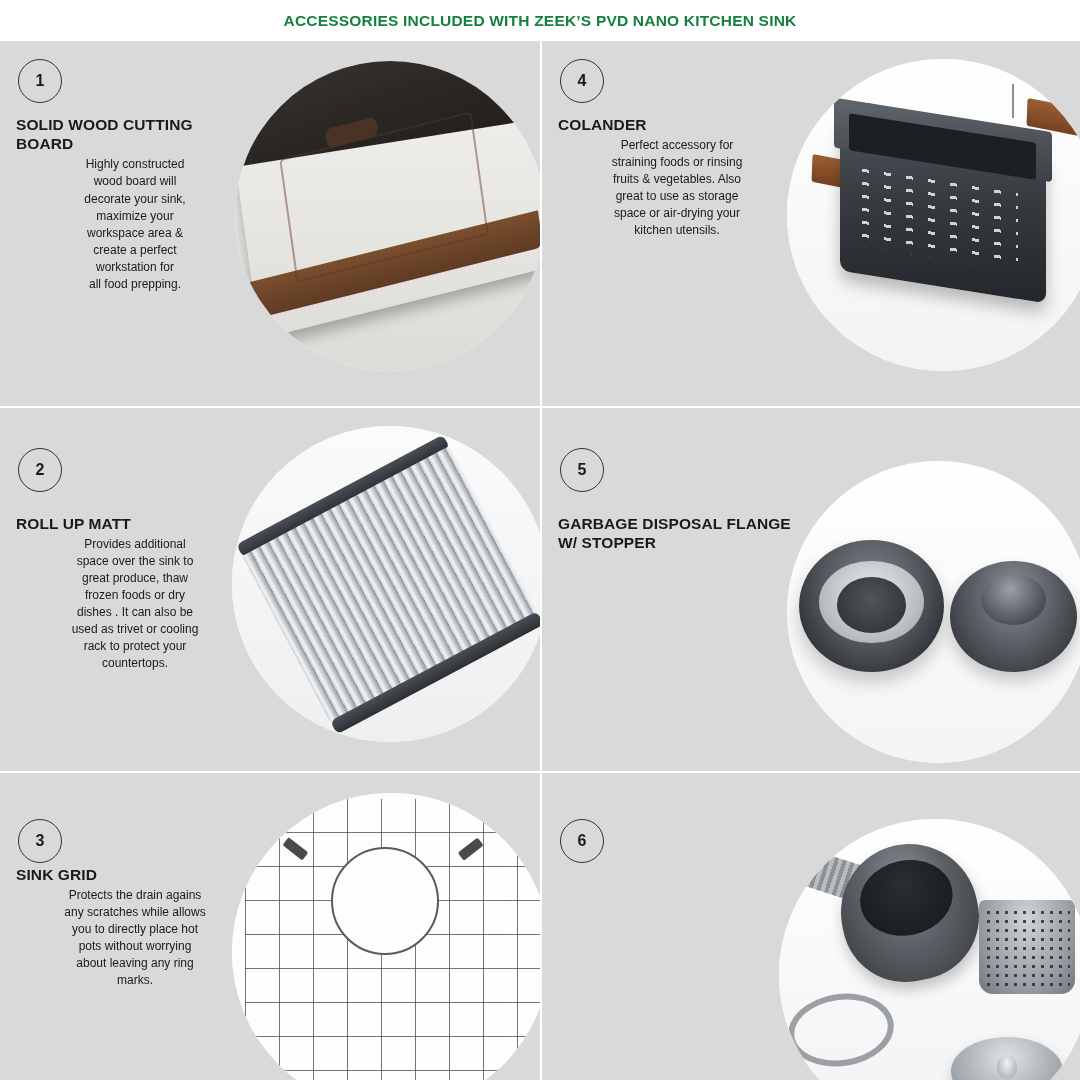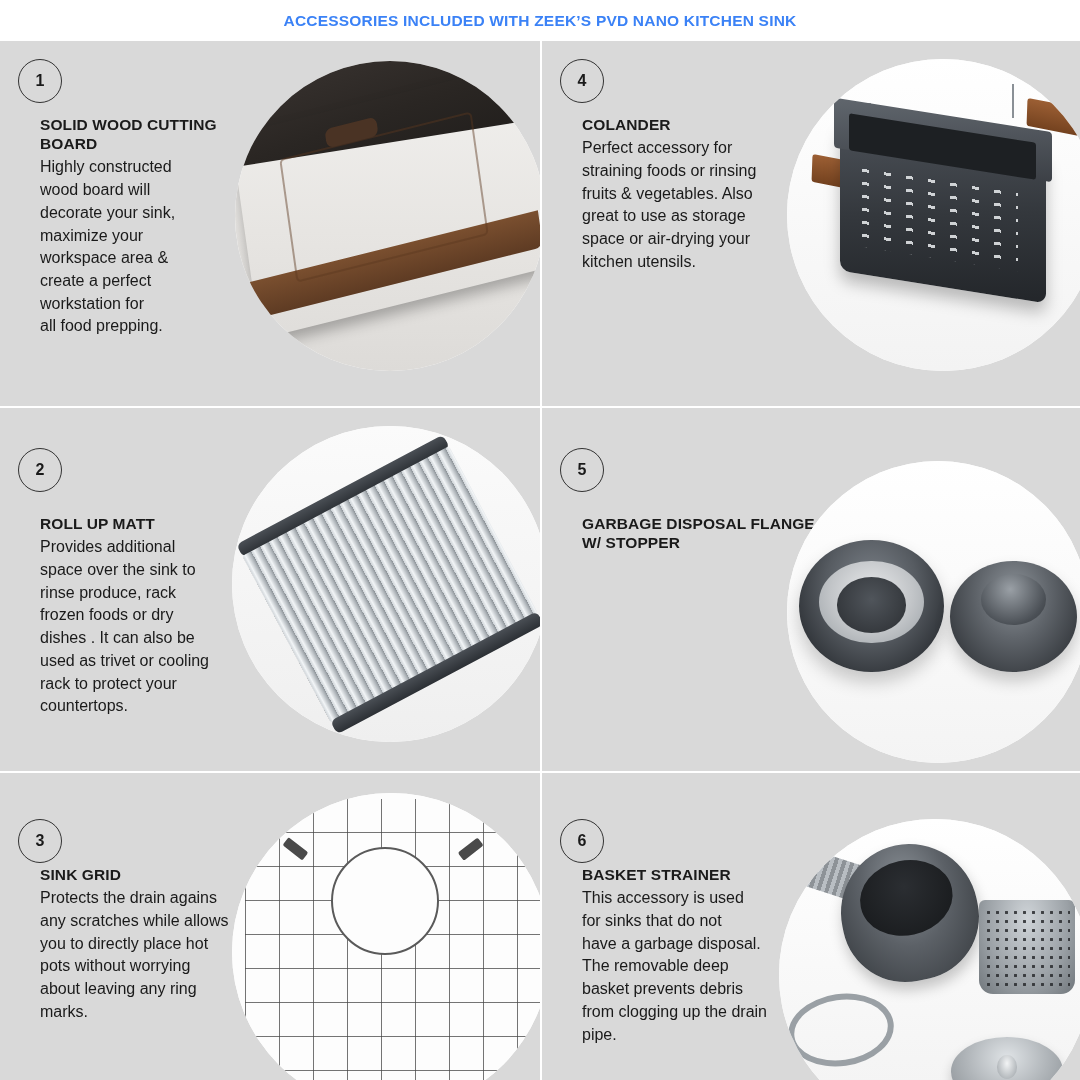--- a/index.html
+++ b/index.html
@@ -21,21 +21,21 @@
     width: 1080px; height: 41px;
     background: #ffffff;
     display: flex;
     align-items: center;
     justify-content: center;
   }
   .header-title {
     font-size: 15.5px;
     font-weight: bold;
     letter-spacing: 0.2px;
-    color: #3b82f6;
+    color: #15803d;
     text-align: left;
   }
   
   .body {
     position: absolute;
     top: 41px; left: 0;
     width: 1080px; height: 1039px;
     background: #d9d9d9;
   }
   .col-divider {
@@ -85,34 +85,34 @@
   .badge.pos-a { top: 18px; }
   .badge.pos-b { top: 42px; }
   .badge.pos-c { top: 48px; }
 
   
   .txt {
     position: absolute;
     left: 16px;
     width: 238px;
     color: #1a1a1a;
-    margin-left: 24px;
   }
   .txt h3 {
     font-size: 15.5px;
     font-weight: bold;
     line-height: 1.24;
     letter-spacing: 0.1px;
     margin-bottom: 3px;
     text-transform: uppercase;
   }
   .txt p {
-    font-size: 16px;
+    font-size: 12px;
     line-height: 1.42;
     white-space: pre-line;
+    text-align: center;
   }
   .t1 { top: 74px; }
   .t2 { top: 108px; }
   .t3 { top: 94px; }
 
   
   .photo {
     position: absolute;
     border-radius: 50%;
     overflow: hidden;
@@ -279,21 +279,21 @@
         </div>
       </div>
     </div>
 
     <div class="cell c2">
       <div class="badge pos-b">2</div>
       <div class="txt t2">
         <h3>ROLL UP MATT</h3>
         <p>Provides additional
 space over the sink to
-rinse produce, rack
+great produce, thaw
 frozen foods or dry
 dishes . It can also be
 used as trivet or cooling
 rack to protect your
 countertops.</p>
       </div>
       <div class="photo p2">
         <div class="inner">
           <div class="mat-bg"></div>
           <div class="mat">
@@ -368,30 +368,20 @@
           </div>
           <div class="stopper">
             <div class="stopper-knob"></div>
           </div>
         </div>
       </div>
     </div>
 
     <div class="cell c6">
       <div class="badge pos-c">6</div>
-      <div class="txt t3">
-        <h3>BASKET STRAINER</h3>
-        <p>This accessory is used
-for sinks that do not
-have a garbage disposal.
-The removable deep
-basket prevents debris
-from clogging up the drain
-pipe.</p>
-      </div>
       <div class="photo p6">
         <div class="inner">
           <div class="bs-bg"></div>
           <div class="bs-tube"></div>
           <div class="bs-funnel">
             <div class="bs-funnel-in"></div>
           </div>
           <div class="bs-ring"></div>
           <div class="bs-basket">
             <div class="bs-basket-holes"></div>

